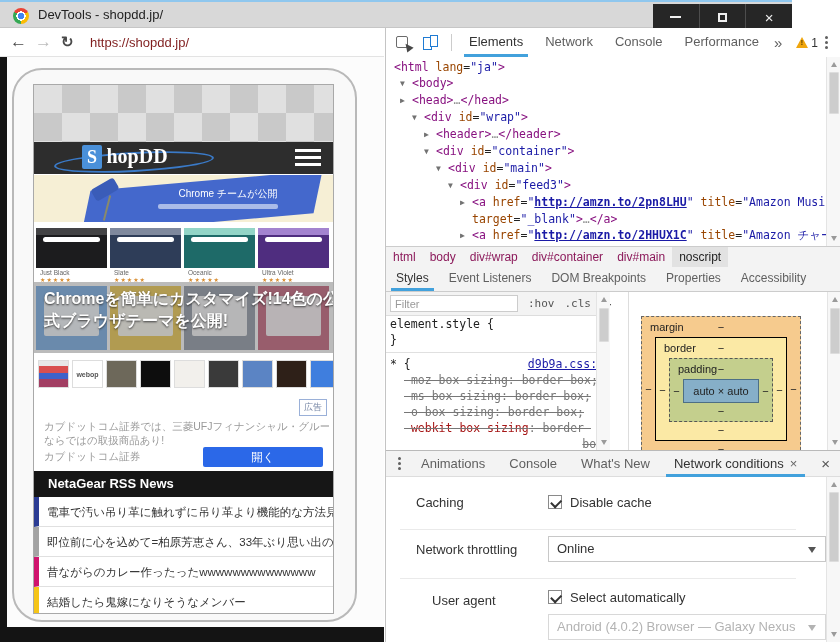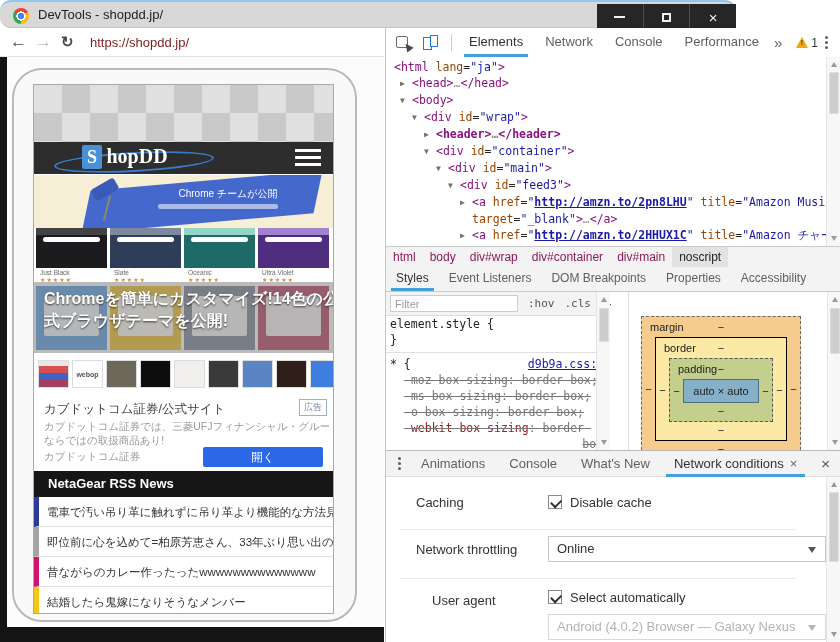--- a/index.html
+++ b/index.html
@@ -1,20 +1,20 @@
 <!DOCTYPE html>
 <html><head>
 <meta charset="utf-8">
 <style>
   * { margin:0; padding:0; box-sizing:border-box; }
   body { font-family:"Liberation Sans", sans-serif; width:840px; height:642px; overflow:hidden; background:#fff; position:relative; }
   .win { position:absolute; inset:0; }
 
   
-  .titlebar { position:absolute; left:0; top:0; width:736px; height:28px; background:#d8d8d8; border-top:2px solid #8fc7ee; border-bottom:1px solid #c6c6c6;border-radius:11px; }
+  .titlebar { position:absolute; left:0; top:0; width:792px; height:28px; background:#d8d8d8; border-top:2px solid #8fc7ee; border-bottom:1px solid #c6c6c6; }
   .chrome-ico { position:absolute; left:13px; top:6px; width:16px; height:16px; border-radius:50%;
     background: radial-gradient(circle at 50% 50%, #4285f4 0 29%, #fff 30% 41%, rgba(0,0,0,0) 42%),
                 conic-gradient(from -60deg, #ea4335 0 120deg, #fbbc05 0 240deg, #34a853 0 360deg); }
   .title-txt { position:absolute; left:38px; top:0; line-height:26px; font-size:13px; color:#222; }
   .win-controls { position:absolute; right:0; top:2px; height:26px; width:139px; background:#262626; display:flex; }
   .wc { flex:1; display:flex; align-items:center; justify-content:center; color:#efefef; cursor:pointer; }
   .wc + .wc { border-left:1px solid #4d4d4d; }
   .wc-min i { display:block; width:11px; height:2px; background:#efefef; }
   .wc-max i { display:block; width:9px; height:9px; border:2px solid #efefef; }
   .wc-close { font-size:15px; }
@@ -36,21 +36,21 @@
   .checker { position:absolute; left:0; top:0; width:100%; height:57px;
     background:repeating-conic-gradient(#c9c9c9 0% 25%, #e0e0e0 0% 50%); background-size:56px 56px; }
   .site-header { position:absolute; left:0; top:57px; width:100%; height:32px; background:#2d2d2d; }
   .logo { position:absolute; left:48px; top:3px; height:26px; white-space:nowrap; }
   .logo-ellipse { position:absolute; left:-28px; top:7px; width:160px; height:20px; border:2px solid #3a7ac8; border-radius:50%; transform:rotate(-3deg); }
   .logo-s { display:inline-block; width:20px; height:24px; background:#4a90d9; color:#fff; font-family:"Liberation Serif", serif; font-weight:bold; font-size:18px; line-height:24px; text-align:center; border-radius:2px; position:relative; }
   .logo-rest { color:#fff; font-family:"Liberation Serif", serif; font-weight:bold; font-size:20px; position:relative; }
   .burger { position:absolute; right:12px; top:7px; width:26px; cursor:pointer; }
   .burger i { display:block; width:26px; height:3px; background:#fff; margin-bottom:4px; }
 
-  .banner { position:absolute; left:0; top:90px; width:100%; height:53px; background:#f6efd5; overflow:hidden; }
+  .banner { position:absolute; left:0; top:90px; width:100%; height:47px; background:#f6efd5; overflow:hidden; }
   .banner-flag { position:absolute; left:52px; top:6px; width:232px; height:42px; background:#4468cc; transform:skewY(-5deg) skewX(-12deg); }
   .banner-roller { position:absolute; left:58px; top:8px; width:26px; height:13px; background:#3a5cb8; border-radius:3px; transform:rotate(-30deg); }
   .banner-handle { position:absolute; left:72px; top:20px; width:2px; height:26px; background:#8a8a6a; transform:rotate(14deg); }
   .banner-title { position:absolute; left:104px; top:12px; width:180px; color:#fff; font-size:10px; text-align:center; white-space:nowrap; }
   .banner-sub { position:absolute; left:124px; top:29px; width:120px; height:5px; background:rgba(255,255,255,.55); border-radius:2px; }
 
   .themes { position:absolute; left:0; top:143px; width:100%; height:125px; background:#fff; }
   .theme-row1 { position:absolute; left:2px; top:0; display:flex; gap:3px; }
   .theme-tile { width:71px; height:40px; position:relative; }
   .theme-tile .bar { position:absolute; left:7px; top:9px; width:57px; height:5px; background:#fff; border-radius:3px; }
@@ -298,21 +298,20 @@
             <div class="thumb" style="background: rgb(109, 104, 90);"></div>
             <div class="thumb" style="background: rgb(13, 13, 13);"></div>
             <div class="thumb" style="background: rgb(242, 240, 236);"></div>
             <div class="thumb" style="background: rgb(58, 58, 58);"></div>
             <div class="thumb" style="background: rgb(91, 132, 196);"></div>
             <div class="thumb" style="background: rgb(46, 32, 24);"></div>
             <div class="thumb" style="background: rgb(63, 126, 222);"></div>
           </div>
 
         <div class="ad-card">
-          <div class="ad-title">カブドットコム証券/公式サイト</div>
           <div class="ad-badge">広告</div>
           <div class="ad-body">
             <div>カブドットコム証券では、三菱UFJフィナンシャル・グループ</div>
             <div>ならではの取扱商品あり!</div>
           </div>
           <div class="ad-advertiser">カブドットコム証券</div>
           <div class="ad-btn">開く</div>
         </div>
 
         <div class="rss-header">NetaGear RSS News</div>
@@ -354,24 +353,24 @@
       <span class="kebab">
           <i></i>
           <i></i>
           <i></i>
         </span>
     </div>
 
     <div class="dom-panel">
       <div class="dom-inner" id="dom-lines">
           <div class="dom-line" style="padding-left: 8px;"><span class="st">&lt;html </span><span class="sa">lang</span><span class="sp">=</span><span class="sv">"ja"</span><span class="st">&gt;</span></div>
+          <div class="dom-line" style="padding-left: 14px;"><span class="tree-arrow">▼</span><span class="st">&lt;body&gt;</span></div>
           <div class="dom-line" style="padding-left: 14px;"><span class="tree-arrow">▶</span><span class="st">&lt;head&gt;</span><span class="sg">…</span><span class="st">&lt;/head&gt;</span></div>
-          <div class="dom-line" style="padding-left: 14px;"><span class="tree-arrow">▼</span><span class="st">&lt;body&gt;</span></div>
           <div class="dom-line" style="padding-left: 26px;"><span class="tree-arrow">▼</span><span class="st">&lt;div </span><span class="sa">id</span><span class="sp">=</span><span class="sv">"wrap"</span><span class="st">&gt;</span></div>
-          <div class="dom-line" style="padding-left: 38px; font-weight: bold;"><span class="tree-arrow">▶</span><span class="st">&lt;header&gt;</span><span class="sg">…</span><span class="st">&lt;/header&gt;</span></div>
+          <div class="dom-line" style="padding-left: 38px;"><span class="tree-arrow">▶</span><span class="st">&lt;header&gt;</span><span class="sg">…</span><span class="st">&lt;/header&gt;</span></div>
           <div class="dom-line" style="padding-left: 38px;"><span class="tree-arrow">▼</span><span class="st">&lt;div </span><span class="sa">id</span><span class="sp">=</span><span class="sv">"container"</span><span class="st">&gt;</span></div>
           <div class="dom-line" style="padding-left: 50px;"><span class="tree-arrow">▼</span><span class="st">&lt;div </span><span class="sa">id</span><span class="sp">=</span><span class="sv">"main"</span><span class="st">&gt;</span></div>
           <div class="dom-line" style="padding-left: 62px;"><span class="tree-arrow">▼</span><span class="st">&lt;div </span><span class="sa">id</span><span class="sp">=</span><span class="sv">"feed3"</span><span class="st">&gt;</span></div>
           <div class="dom-line" style="padding-left: 74px;"><span class="tree-arrow">▶</span><span class="st">&lt;a </span><span class="sa">href</span><span class="sp">=</span><span class="sv">"</span><span class="sl">http://amzn.to/2pn8LHU</span><span class="sv">"</span><span class="sp"> </span><span class="sa">title</span><span class="sp">=</span><span class="sv">"Amazon Music"</span></div>
           <div class="dom-line" style="padding-left: 86px;"><span class="sa">target</span><span class="sp">=</span><span class="sv">"_blank"</span><span class="st">&gt;</span><span class="sg">…</span><span class="st">&lt;/a&gt;</span></div>
           <div class="dom-line" style="padding-left: 74px;"><span class="tree-arrow">▶</span><span class="st">&lt;a </span><span class="sa">href</span><span class="sp">=</span><span class="sv">"</span><span class="sl">http://amzn.to/2HHUX1C</span><span class="sv">"</span><span class="sp"> </span><span class="sa">title</span><span class="sp">=</span><span class="sv">"Amazon チャー</span></div>
         </div>
       <div class="sb" style="right:0; top:0; height:189px;">
         <span class="up"></span>
         <span class="down"></span>

